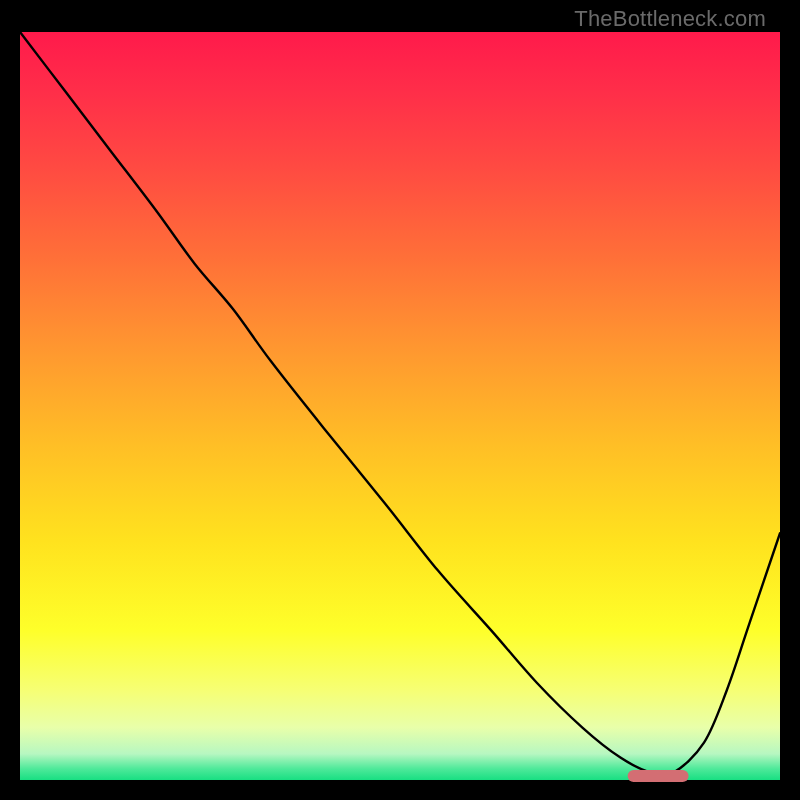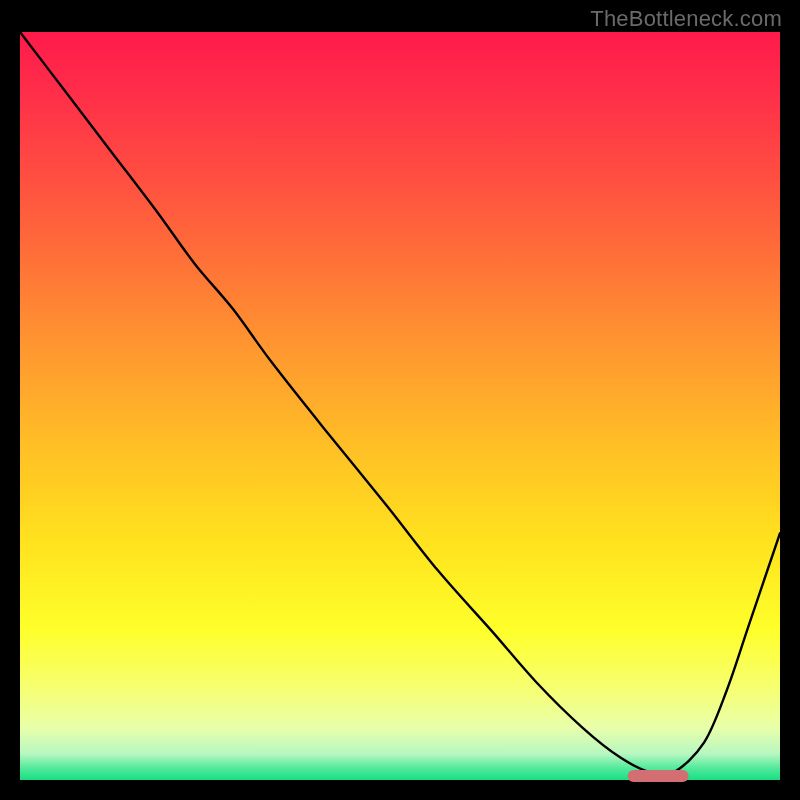--- a/index.html
+++ b/index.html
@@ -34,21 +34,21 @@
     position: absolute;
     left: 0;
     top: 0;
     width: 100%;
     height: 100%;
     pointer-events: none;
   }
   .watermark {
     position: absolute;
     top: 6px;
-    right: 18px;
+    right: 34px;
     color: #6a6a6a;
     font-family: Arial, Helvetica, sans-serif;
     font-size: 22px;
     font-weight: 400;
     letter-spacing: 0.2px;
   }
   .marker {
     position: absolute;
     height: 12px;
     border-radius: 6px;

